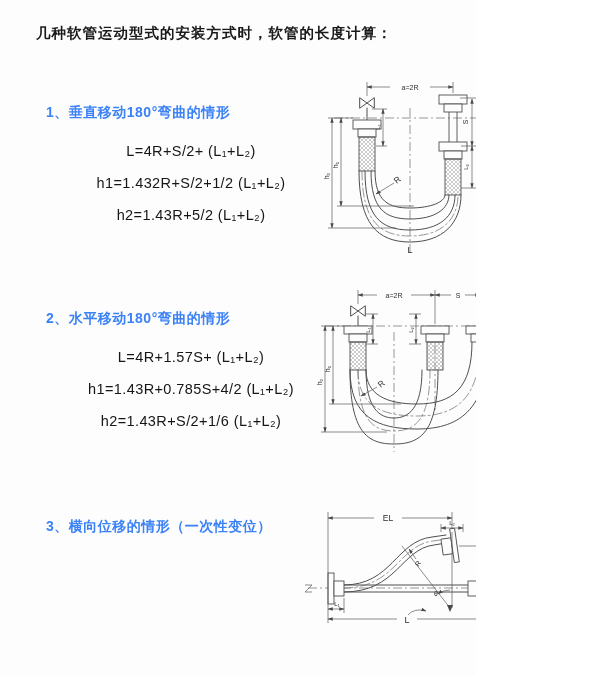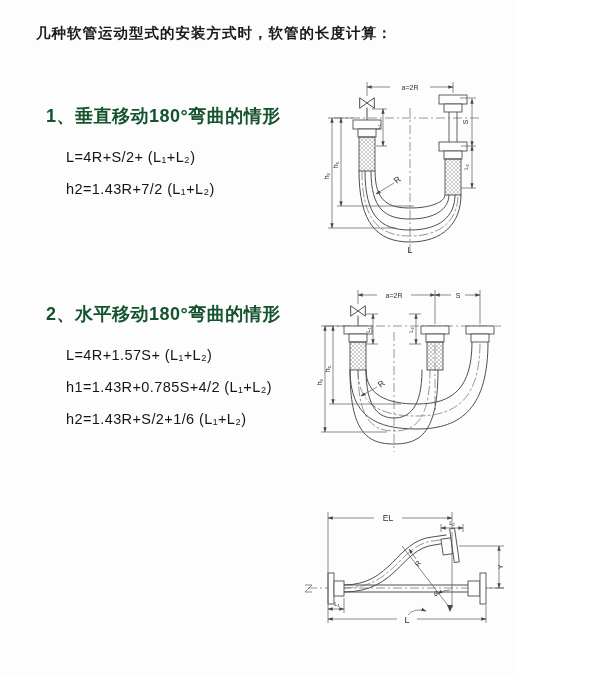--- a/index.html
+++ b/index.html
@@ -1,23 +1,23 @@
 <!DOCTYPE html>
 <html><head>
 <meta charset="utf-8">
 <style>
   html,body{margin:0;padding:0;background:#ffffff;}
   .page{position:relative;width:476px;height:675px;background:#fdfdfd;overflow:hidden;
-        font-family:"Liberation Sans","DejaVu Sans",sans-serif;color:#1c1c1c;padding-left:40px;}
+        font-family:"Liberation Sans","DejaVu Sans",sans-serif;color:#1c1c1c;}
   .title{position:absolute;left:36px;top:24px;font-size:14.5px;font-weight:bold;
          letter-spacing:1px;color:#1a1a1a;}
   .sec{position:absolute;left:46px;width:270px;}
-  .sec1{top:104px;} .sec2{top:302px;} .sec3{top:518px;}
-  .sec-heading{font-size:18px;font-weight:bold;letter-spacing:0.5px;color:#14532d;}
-  .formulas{margin-top:13px;margin-left:20px;}
+  .sec1{top:104px;} .sec2{top:310px;} .sec3{top:518px;}
+  .sec-heading{font-size:14px;font-weight:bold;letter-spacing:0.5px;color:#3b82f6;}
+  .formulas{margin-top:13px;margin-left:20px;text-align:center;}
   .formula{font-size:14.5px;line-height:32px;letter-spacing:0.4px;color:#161616;white-space:nowrap;}
   .diag{position:absolute;}
   svg{overflow:visible;}
   svg .ln{stroke:#4f4f4f;stroke-width:1;fill:none;stroke-linecap:round;}
   svg .fit rect{stroke:#4f4f4f;stroke-width:0.9;fill:#fdfdfd;}
   svg .fit .braid{fill:url(#hp1);}
   svg .fit2 .braid{fill:url(#hp2);}
   svg .fit line{stroke:#4f4f4f;stroke-width:0.9;}
   svg .dim{stroke:#5a5a5a;stroke-width:0.7;fill:none;}
   svg .thin{stroke:#5a5a5a;stroke-width:0.7;fill:none;}
@@ -31,34 +31,36 @@
 <body>
 
 <div class="page">
 
   <div class="title">几种软管运动型式的安装方式时，软管的长度计算：</div>
 
   <div class="sec sec1">
     <div class="sec-heading">1、垂直移动180°弯曲的情形</div>
     <div class="formulas">
       <div class="formula">L=4R+S/2+ (L₁+L₂)</div>
-      <div class="formula">h2=1.43R+7/2 (L₁+L₂)</div>
+      <div class="formula">h1=1.432R+S/2+1/2 (L₁+L₂)</div>
+      <div class="formula">h2=1.43R+5/2 (L₁+L₂)</div>
     </div>
   </div>
 
   <div class="sec sec2">
     <div class="sec-heading">2、水平移动180°弯曲的情形</div>
     <div class="formulas">
       <div class="formula">L=4R+1.57S+ (L₁+L₂)</div>
       <div class="formula">h1=1.43R+0.785S+4/2 (L₁+L₂)</div>
       <div class="formula">h2=1.43R+S/2+1/6 (L₁+L₂)</div>
     </div>
   </div>
 
   <div class="sec sec3">
+    <div class="sec-heading">3、横向位移的情形（一次性变位）</div>
   </div>
 
   <svg class="diag" style="left:310px;top:76px" width="290" height="196" viewBox="0 0 290 196">
     <defs>
       <marker id="ar1" viewBox="0 0 10 10" refX="9" refY="5" markerWidth="7.5" markerHeight="7.5" orient="auto-start-reverse">
         <path d="M0,1.8 L10,5 L0,8.2 Z" fill="#4a4a4a"></path>
       </marker>
       <pattern id="hp1" width="4" height="4" patternUnits="userSpaceOnUse">
         <path d="M0,4 L4,0 M0,0 L4,4" stroke="#9a9a9a" stroke-width="0.5"></path>
       </pattern>

